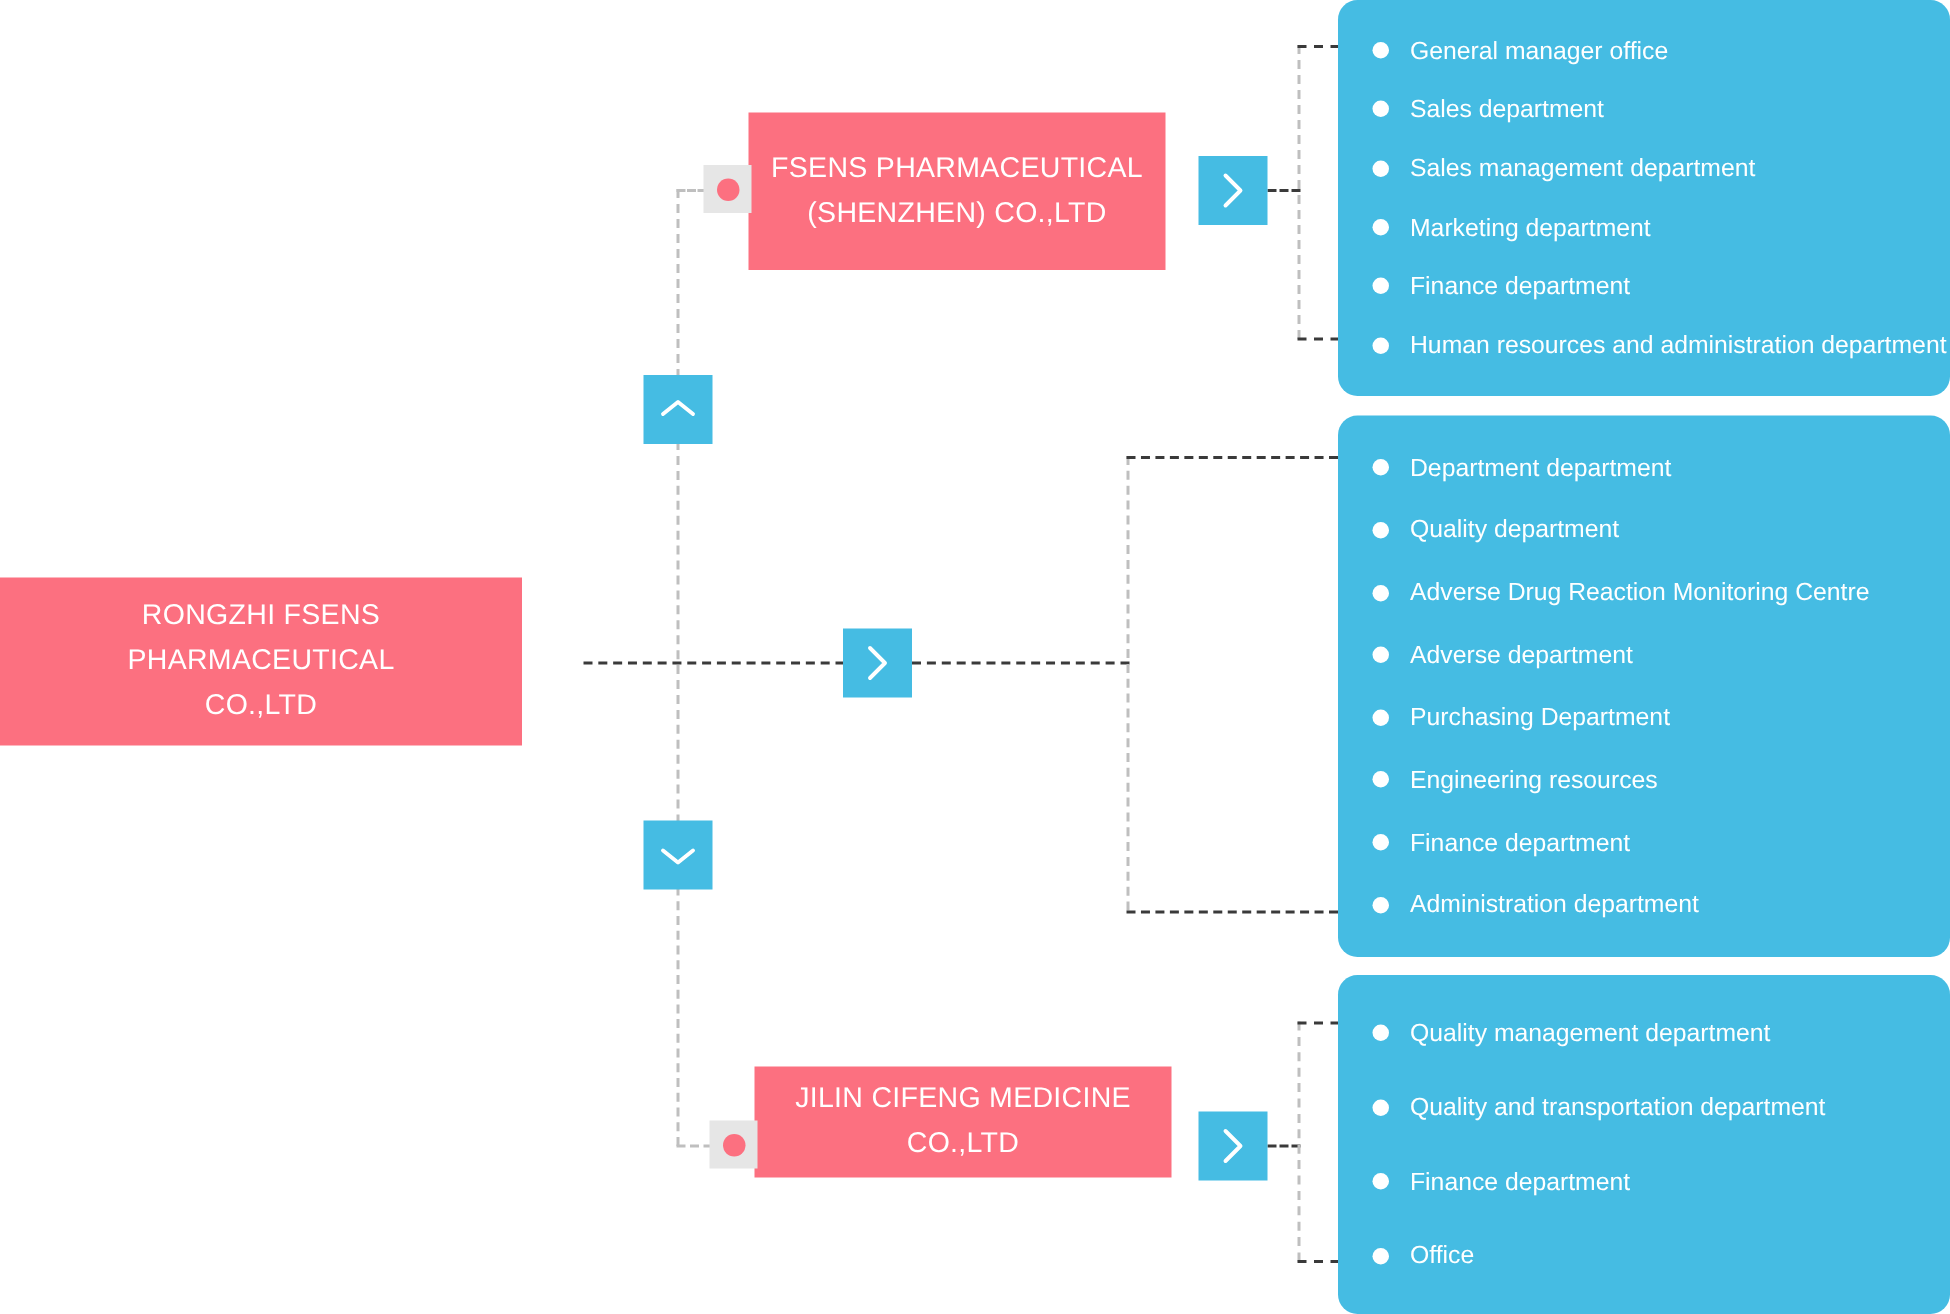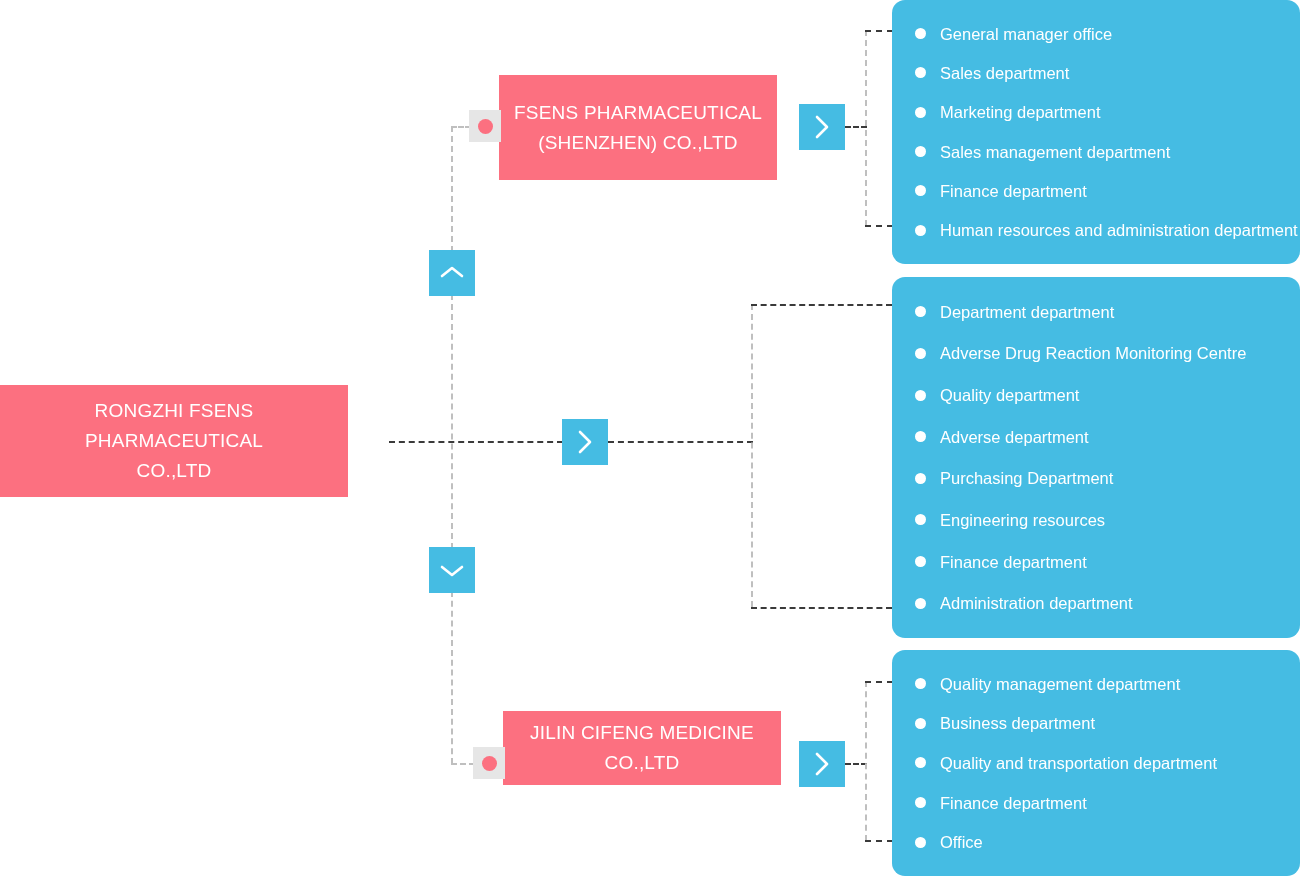--- a/index.html
+++ b/index.html
@@ -230,50 +230,50 @@
         <li class="dept-item">
           <span class="dept-bullet"></span>
           <span>General manager office</span>
         </li>
         <li class="dept-item">
           <span class="dept-bullet"></span>
           <span>Sales department</span>
         </li>
         <li class="dept-item">
           <span class="dept-bullet"></span>
+          <span>Sales management department</span>
+        </li>
+        <li class="dept-item">
+          <span class="dept-bullet"></span>
           <span>Marketing department</span>
-        </li>
-        <li class="dept-item">
-          <span class="dept-bullet"></span>
-          <span>Sales management department</span>
         </li>
         <li class="dept-item">
           <span class="dept-bullet"></span>
           <span>Finance department</span>
         </li>
         <li class="dept-item">
           <span class="dept-bullet"></span>
           <span>Human resources and administration department</span>
         </li>
       </ul>
   </div>
 
   <div class="panel panel-2">
     <ul class="dept-list">
         <li class="dept-item">
           <span class="dept-bullet"></span>
           <span>Department department</span>
         </li>
         <li class="dept-item">
           <span class="dept-bullet"></span>
+          <span>Quality department</span>
+        </li>
+        <li class="dept-item">
+          <span class="dept-bullet"></span>
           <span>Adverse Drug Reaction Monitoring Centre</span>
-        </li>
-        <li class="dept-item">
-          <span class="dept-bullet"></span>
-          <span>Quality department</span>
         </li>
         <li class="dept-item">
           <span class="dept-bullet"></span>
           <span>Adverse department</span>
         </li>
         <li class="dept-item">
           <span class="dept-bullet"></span>
           <span>Purchasing Department</span>
         </li>
         <li class="dept-item">
@@ -292,24 +292,20 @@
   </div>
 
   <div class="panel panel-3">
     <ul class="dept-list">
         <li class="dept-item">
           <span class="dept-bullet"></span>
           <span>Quality management department</span>
         </li>
         <li class="dept-item">
           <span class="dept-bullet"></span>
-          <span>Business department</span>
-        </li>
-        <li class="dept-item">
-          <span class="dept-bullet"></span>
           <span>Quality and transportation department</span>
         </li>
         <li class="dept-item">
           <span class="dept-bullet"></span>
           <span>Finance department</span>
         </li>
         <li class="dept-item">
           <span class="dept-bullet"></span>
           <span>Office</span>
         </li>

